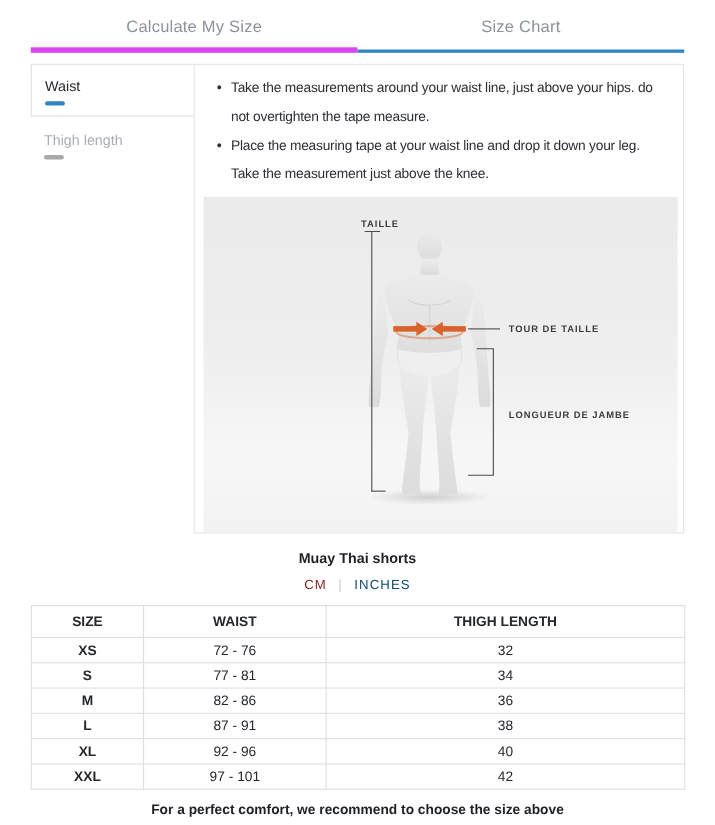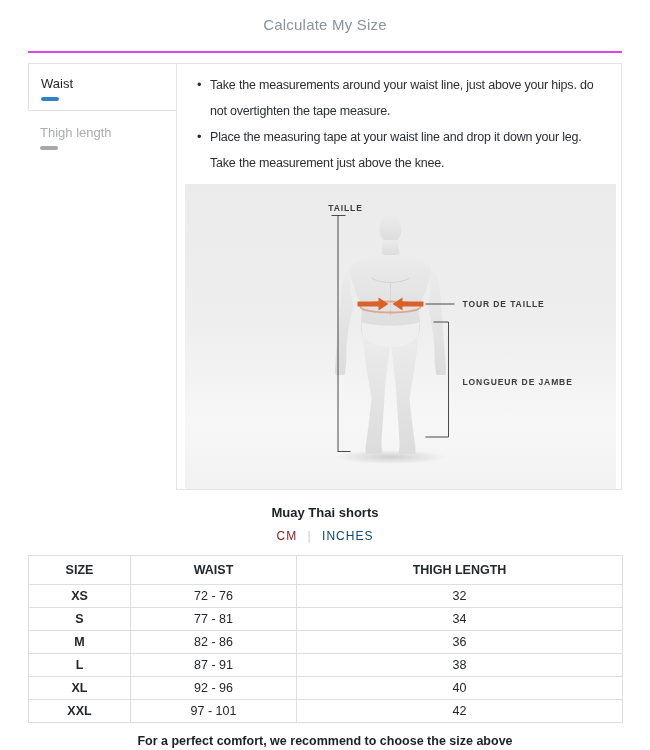--- a/index.html
+++ b/index.html
@@ -14,21 +14,21 @@
     color:#2b2f33;
     overflow:hidden;
   }
   .page{padding-top:16px;}
 
   
   .tabs{display:flex;margin:0 28px;}
   .tab{
     flex:1;text-align:center;
     font-size:15px;color:#8b939b;
-    padding-bottom:18px;border-bottom:2px solid #d946ef;
+    padding-bottom:10px;border-bottom:5px solid #d946ef;
     cursor:pointer;letter-spacing:.2px;
   }
   .tab.active{border-bottom:3px solid var(--accent-blue);padding-bottom:8px;}
 
   
   .main{display:flex;margin:10px 28px 0;}
   .sidebar{width:148px;flex:none;}
   .side-item{cursor:pointer;}
   .side-item.boxed{
     border:1px solid #e2e2e2;border-right:none;
@@ -105,20 +105,21 @@
     margin-top:11px;
   }
 </style>
 </head>
 <body>
 
 <div class="page">
 
   <div class="tabs">
     <div class="tab">Calculate My Size</div>
+    <div class="tab active">Size Chart</div>
   </div>
 
   <div class="main">
 
     <div class="sidebar">
       <div class="side-item boxed">
         <span class="label">Waist</span>
         <span class="bar blue"></span>
       </div>
       <div class="side-item inactive">

